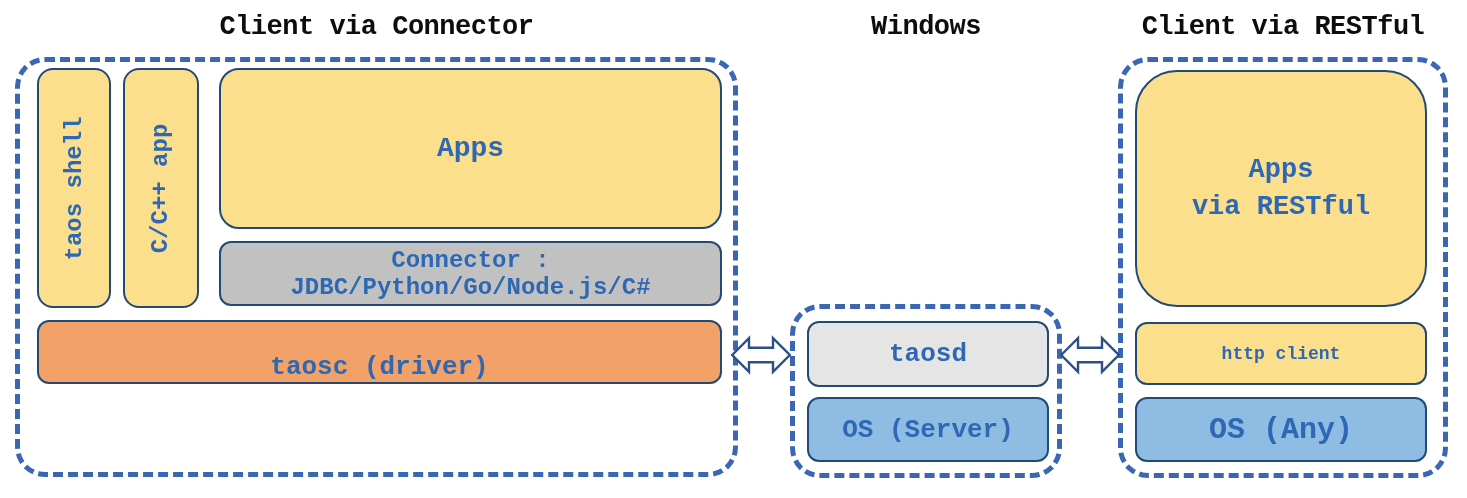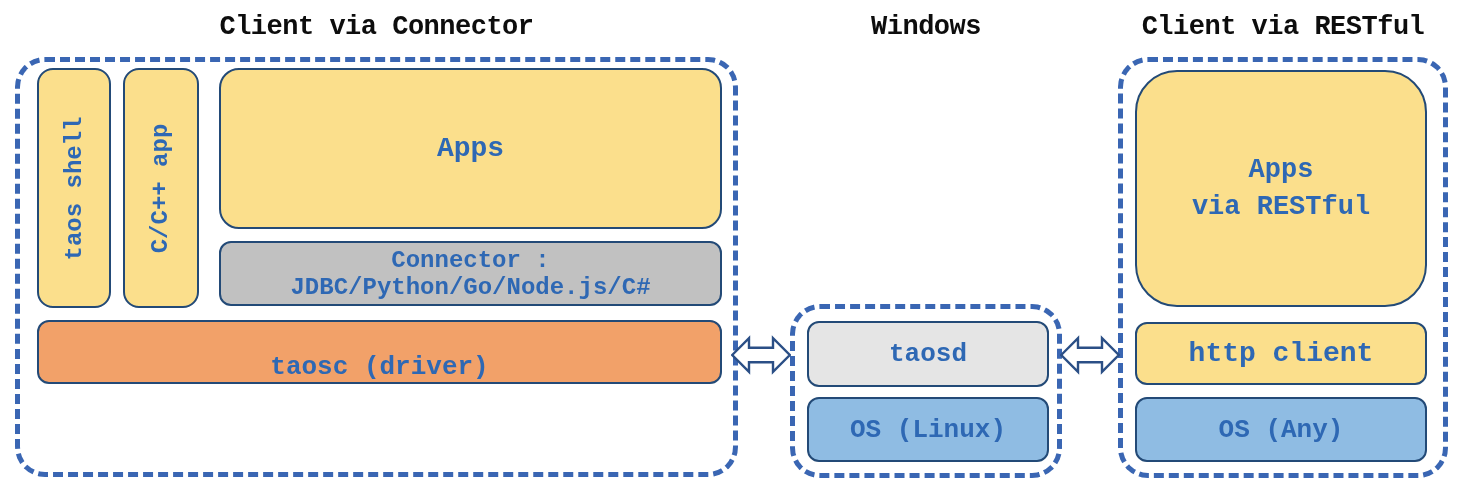--- a/index.html
+++ b/index.html
@@ -54,22 +54,22 @@
   .cpp-app{left:123px;top:68px;width:76px;height:240px;border-radius:16px;}
   .apps-big{left:219px;top:68px;width:503px;height:161px;border-radius:20px;font-size:28px;}
   .connector{left:219px;top:241px;width:503px;height:65px;font-size:24px;}
   .taosc{left:37px;top:320px;width:685px;height:64px;font-size:26px;}
   .os-left{left:37px;top:395px;width:685px;height:65px;font-size:26px;}
   
   .taosd{left:807px;top:321px;width:242px;height:66px;font-size:26px;}
   .os-mid{left:807px;top:397px;width:242px;height:65px;font-size:26px;}
   
   .apps-restful{left:1135px;top:70px;width:292px;height:237px;border-radius:42px;font-size:27px;line-height:1.35;flex-direction:column;}
-  .http-client{left:1135px;top:322px;width:292px;height:63px;font-size:28px;text-align:center;}
-  .os-right{left:1135px;top:397px;width:292px;height:65px;font-size:26px;}
+  .http-client{left:1135px;top:322px;width:292px;height:63px;font-size:18px;text-align:center;}
+  .os-right{left:1135px;top:397px;width:292px;height:65px;font-size:30px;}
 
   .dash-left{left:15px;top:57px;width:723px;height:420px;}
   .dash-mid{left:790px;top:304px;width:272px;height:174px;}
   .dash-right{left:1118px;top:57px;width:330px;height:421px;}
 
   .title-left{left:15px;top:12px;width:723px;}
   .title-mid{left:790px;top:12px;width:272px;}
   .title-right{left:1118px;top:12px;width:330px;}
 
   .arrow{position:absolute;width:60px;height:46px;}
@@ -109,21 +109,21 @@
   <div class="arrow arrow1">
     <svg viewBox="0 0 100 72" xmlns="http://www.w3.org/2000/svg">
       <polygon points="2,36 30,8 30,24 70,24 70,8 98,36 70,64 70,48 30,48 30,64" fill="#ffffff" stroke="#2b4f86" stroke-width="4" stroke-linejoin="miter"></polygon>
     </svg>
   </div>
 
   <div class="box green taosd">
     <span>taosd</span>
   </div>
   <div class="box blue os-mid">
-    <span>OS (Linux)</span>
+    <span>OS (Server)</span>
   </div>
 
   <div class="arrow arrow2">
     <svg viewBox="0 0 100 72" xmlns="http://www.w3.org/2000/svg">
       <polygon points="2,36 30,8 30,24 70,24 70,8 98,36 70,64 70,48 30,48 30,64" fill="#ffffff" stroke="#2b4f86" stroke-width="4" stroke-linejoin="miter"></polygon>
     </svg>
   </div>
 
   <div class="box yellow apps-restful">
     <span>Apps</span>

